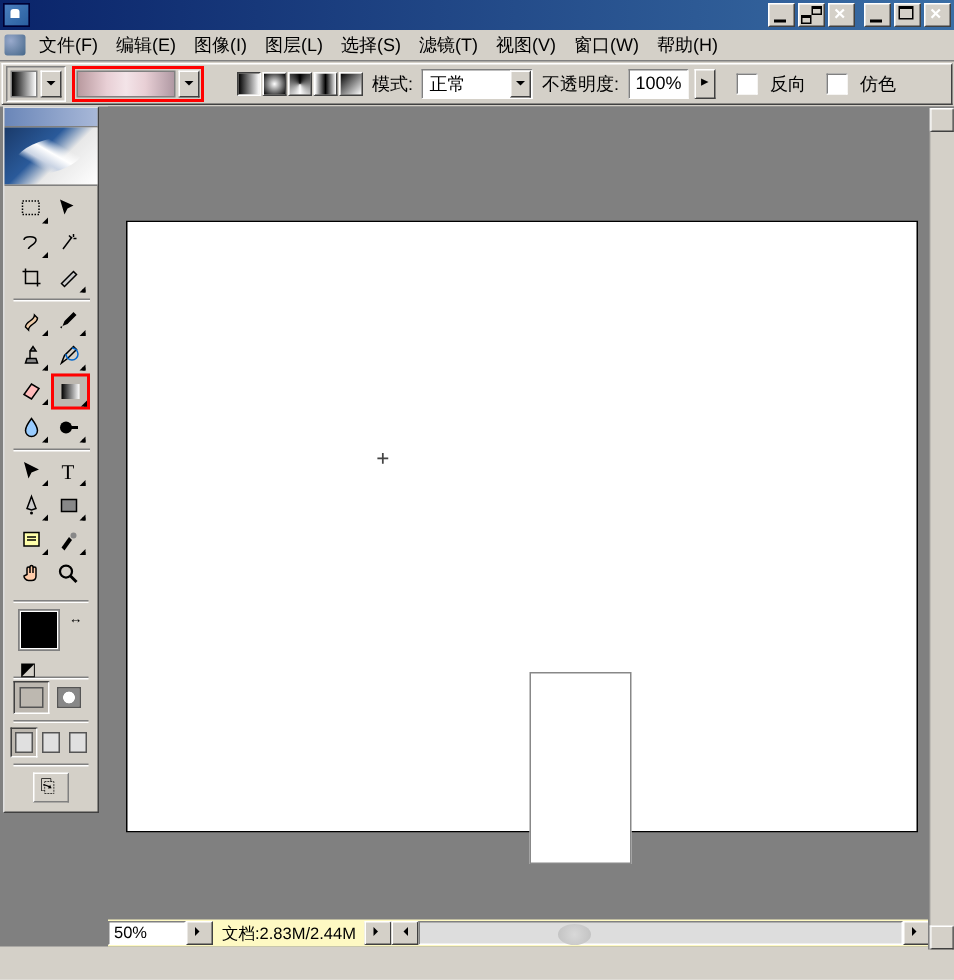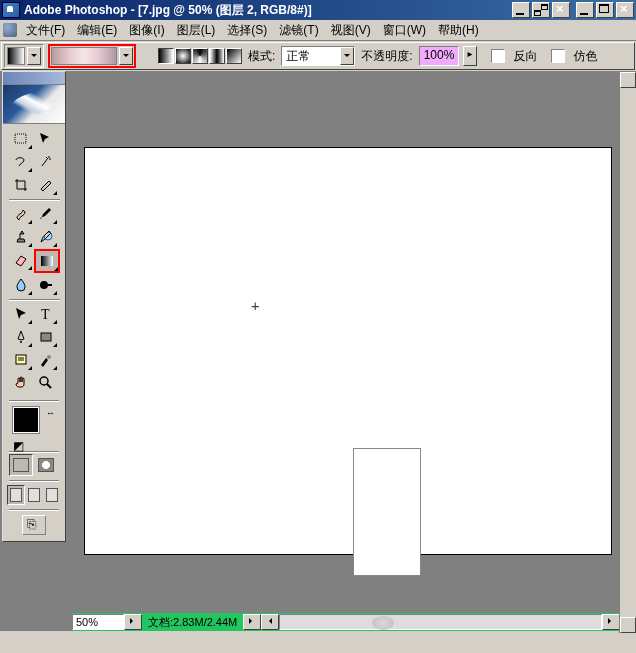--- a/index.html
+++ b/index.html
@@ -27,21 +27,21 @@
 .g5{display:flex;gap:1px}
 .g5 span{width:16px;height:16px;border:1px solid;border-color:#fff #404040 #404040 #fff;box-sizing:border-box}
 .g5 .g1{background:linear-gradient(to right,#000,#fff);border-color:#404040 #fff #fff #404040}
 .g5 .g2{background:radial-gradient(circle,#fff,#000)}
 .g5 .g3{background:conic-gradient(#000,#fff,#000)}
 .g5 .g4{background:linear-gradient(to right,#fff 0,#000 50%,#fff 100%)}
 .g5 .g5b{background:linear-gradient(to bottom right,#000,#fff)}
 .lbl{font-size:12px;margin:0 2px}
 .combo{border:1px solid;border-color:#808080 #fff #fff #808080;background:#fff;height:18px;display:flex;align-items:center}
 .combo span{padding:0 4px;min-width:50px}
-.pct{border:1px solid;border-color:#808080 #fff #fff #808080;background:#f0abfc;padding:1px 4px;height:16px;min-width:30px;display:inline-block;text-align:right}
+.pct{border:1px solid;border-color:#808080 #fff #fff #808080;background:#ffffff;padding:1px 4px;height:16px;min-width:30px;display:inline-block;text-align:right}
 .arrowbtn{width:12px;height:18px;border:1px solid;border-color:#fff #404040 #404040 #fff;background:#d4d0c8;position:relative}
 .arrowbtn::after{content:"▸";position:absolute;top:1px;left:3px;font-size:10px}
 .chk{width:12px;height:12px;border:1px solid;border-color:#808080 #fff #fff #808080;background:#fff;display:inline-block;vertical-align:middle;margin-right:2px}
 .workspace{position:relative;height:560px;background:#808080}
 .toolbox{position:absolute;top:0;left:2px;width:62px;background:#d4d0c8;border:1px solid;border-color:#dfdfdf #404040 #404040 #dfdfdf}
 .tb-head{height:12px;background:linear-gradient(to right,#6a86b8,#a8b8d8);border-bottom:1px solid #808080}
 .tb-feather{height:38px;background:linear-gradient(135deg,#1a3a6a 0%,#2a5a9a 40%,#e8e8e8 60%,#fff 100%);position:relative;border-bottom:1px solid #808080}
 .tb-feather::after{content:"";position:absolute;top:8px;left:6px;width:48px;height:22px;background:linear-gradient(45deg,transparent 30%,#cad4e4 40%,#fff 55%,transparent 70%);border-radius:50% 10% 50% 10%;transform:rotate(-15deg)}
 .tb-grid{display:grid;grid-template-columns:1fr 1fr;gap:1px;padding:4px 6px}
 .tool{width:22px;height:20px;border:1px solid transparent;position:relative;cursor:pointer;display:flex;align-items:center;justify-content:center}
@@ -71,39 +71,38 @@
 .docin{position:absolute;right:0;bottom:0;left:0;height:556px}
 .canvas{position:absolute;top:72px;left:12px;width:526px;height:406px;background:#fff;border:1px solid #000}
 .selrect{position:absolute;top:300px;left:268px;width:66px;height:126px;border:1px solid #888;background:#fff}
 .cross{position:absolute;top:150px;left:166px;color:#444;font-size:14px;font-family:monospace}
 .vscroll{position:absolute;top:0;right:0;bottom:18px;width:16px;background:#d4d0c8;border-left:1px solid #808080}
 .vscroll .thumb{position:absolute;top:16px;left:1px;right:1px;height:200px;background:#d4d0c8;border:1px solid;border-color:#fff #404040 #404040 #fff}
 .vscroll .sbtn{position:absolute;left:0;right:0;height:16px;background:#d4d0c8;border:1px solid;border-color:#fff #404040 #404040 #fff;box-sizing:border-box}
 .vscroll .sbtn::after{content:"";position:absolute;left:4px;border:3px solid transparent}
 .vscroll .up{top:0}.vscroll .up::after{top:5px;border-bottom-color:#000}
 .vscroll .dn{bottom:0}.vscroll .dn::after{top:4px;border-top-color:#000}
-.hscroll-area{position:absolute;bottom:0;left:0;right:16px;height:18px;background:#22c55e;border-top:1px solid #808080;display:flex;align-items:center}
+.hscroll-area{position:absolute;bottom:0;left:0;right:16px;height:18px;background:#fef9c3;border-top:1px solid #808080;display:flex;align-items:center}
 .zoom{width:44px;border:1px solid;border-color:#808080 #fff #fff #808080;background:#fff;padding:1px 3px;font-size:11px}
 .hscroll-area .sbtn{width:16px;height:14px;background:#d4d0c8;border:1px solid;border-color:#fff #404040 #404040 #fff;position:relative}
 .hscroll-area .sbtn.l::after{content:"";position:absolute;top:3px;left:4px;border:3px solid transparent;border-right-color:#000}
 .hscroll-area .sbtn.r::after{content:"";position:absolute;top:3px;left:5px;border:3px solid transparent;border-left-color:#000}
 .hscroll-area .info{padding:0 6px;font-size:11px}
 .hscroll-area .track{flex:1;height:14px;background:#ddd;border:1px solid;border-color:#808080 #fff #fff #808080;position:relative}
 .pslogo{position:absolute;bottom:1px;left:300px;width:22px;height:14px;background:radial-gradient(circle,#d8d8d8,#c0c0c0);border-radius:50%}
 .corner{position:absolute;bottom:0;right:0;width:16px;height:18px;background:#d4d0c8;border:1px solid;border-color:#fff #404040 #404040 #fff;box-sizing:border-box}
 .outerscroll{position:fixed;right:0;top:72px;bottom:20px;width:16px;background:#d4d0c8;border-left:1px solid #808080}
 .outerscroll .sbtn{position:absolute;left:0;right:0;height:16px;background:#d4d0c8;border:1px solid;border-color:#fff #404040 #404040 #fff;box-sizing:border-box}
 .outerscroll .up{top:0}.outerscroll .dn{bottom:0}
 </style>
 </head>
 <body>
 
 <div class="titlebar">
   <div class="icon"></div>
-  <div class="t">Adobe Photoshop - [7.jpg @ 50% (图层 2, RGB/8#)]</div>
   <div class="rgrp">
     <div class="wbtn min"></div>
     <div class="wbtn res"></div>
     <div class="wbtn cls"></div>
   </div>
   <div style="width:4px"></div>
   <div style="display:flex">
     <div class="wbtn min"></div>
     <div class="wbtn max"></div>
     <div class="wbtn cls"></div>

